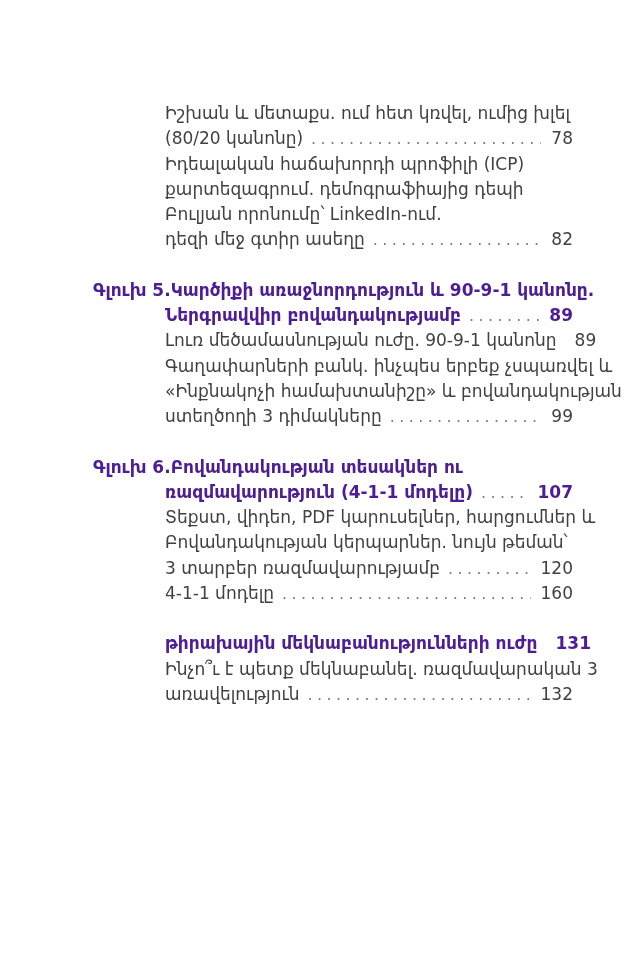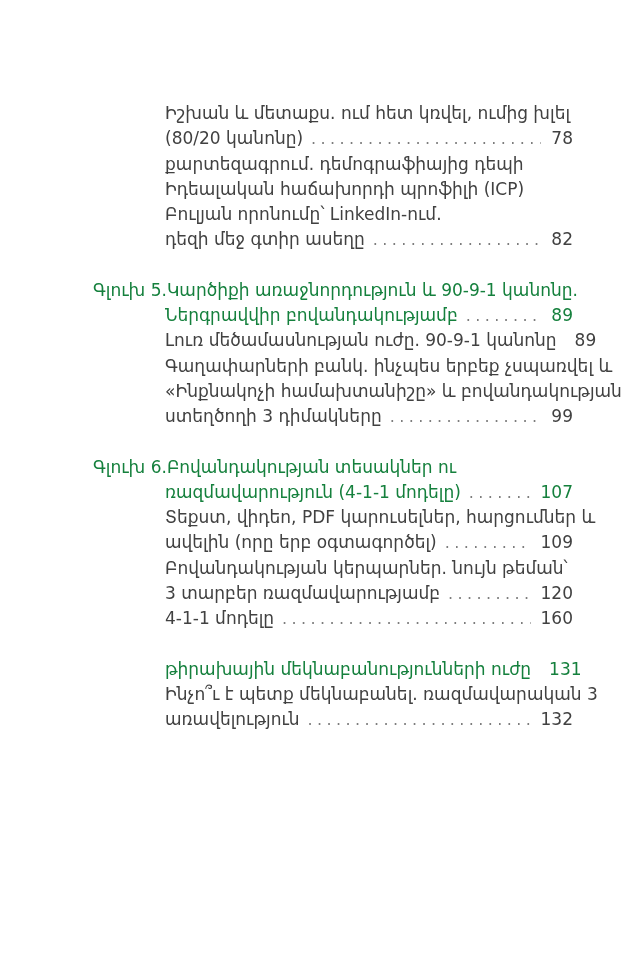--- a/index.html
+++ b/index.html
@@ -31,22 +31,22 @@
     line-height: 25.3px;
     white-space: nowrap;
   }
   .indent {
     padding-left: 72px;
   }
   .chapter-label {
     flex: 0 0 72px;
   }
   .bold {
-    font-weight: normal;
-    color: #15803d;
+    font-weight: bold;
+    color: #4c1d95;
   }
   .text {
     flex: 0 0 auto;
   }
   .leader {
     flex: 1 1 auto;
     overflow: hidden;
     white-space: nowrap;
     margin: 0 10px 0 8px;
     color: #7d7d7d;
@@ -75,24 +75,24 @@
         </div>
         <div class="line indent">
           <span class="text">(80/20 կանոնը)</span>
           <span class="leader"></span>
           <span class="pagenum">78</span>
         </div>
       </div>
 
       <div>
         <div class="line indent">
+          <span class="text">Իդեալական հաճախորդի պրոֆիլի (ICP)</span>
+        </div>
+        <div class="line indent">
           <span class="text">քարտեզագրում. դեմոգրաֆիայից դեպի</span>
-        </div>
-        <div class="line indent">
-          <span class="text">Իդեալական հաճախորդի պրոֆիլի (ICP)</span>
         </div>
       </div>
 
       <div>
         <div class="line indent">
           <span class="text">Բուլյան որոնումը՝ LinkedIn-ում.</span>
         </div>
         <div class="line indent">
           <span class="text">դեզի մեջ գտիր ասեղը</span>
           <span class="leader"></span>
@@ -154,25 +154,20 @@
           <span class="text bold">ռազմավարություն (4-1-1 մոդելը)</span>
           <span class="leader"></span>
           <span class="pagenum bold">107</span>
         </div>
       </div>
 
       <div>
         <div class="line indent">
           <span class="text">Տեքստ, վիդեո, PDF կարուսելներ, հարցումներ և</span>
         </div>
-        <div class="line indent">
-          <span class="text">ավելին (որը երբ օգտագործել)</span>
-          <span class="leader"></span>
-          <span class="pagenum">109</span>
-        </div>
       </div>
 
       <div>
         <div class="line indent">
           <span class="text">Բովանդակության կերպարներ. նույն թեման՝</span>
         </div>
         <div class="line indent">
           <span class="text">3 տարբեր ռազմավարությամբ</span>
           <span class="leader"></span>
           <span class="pagenum">120</span>

